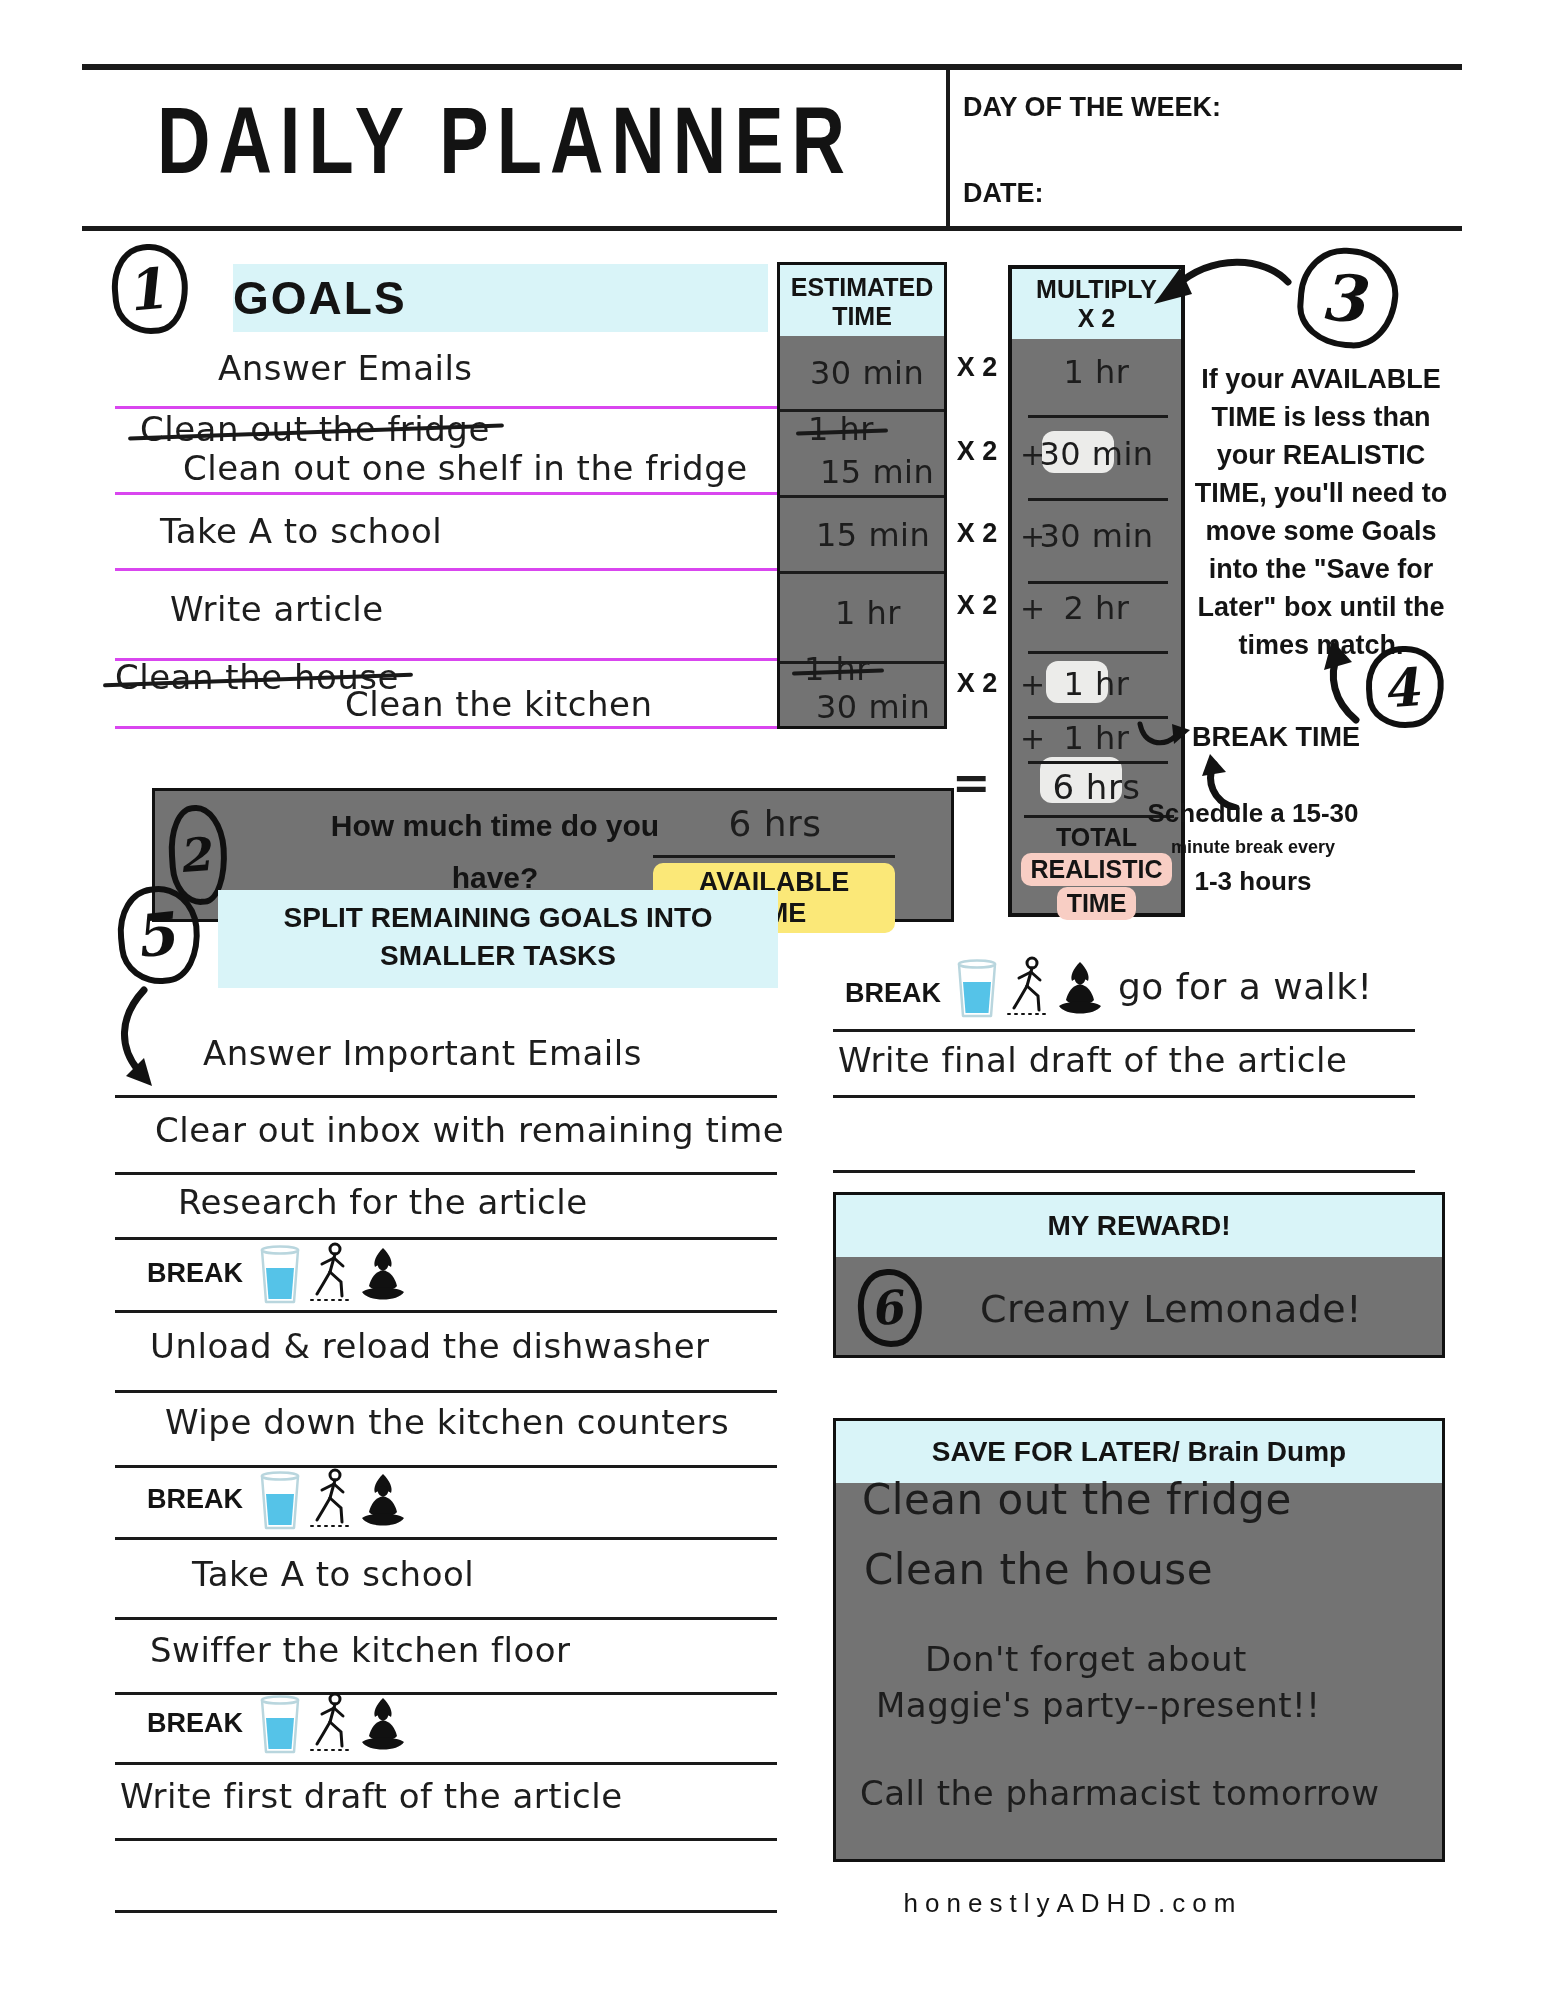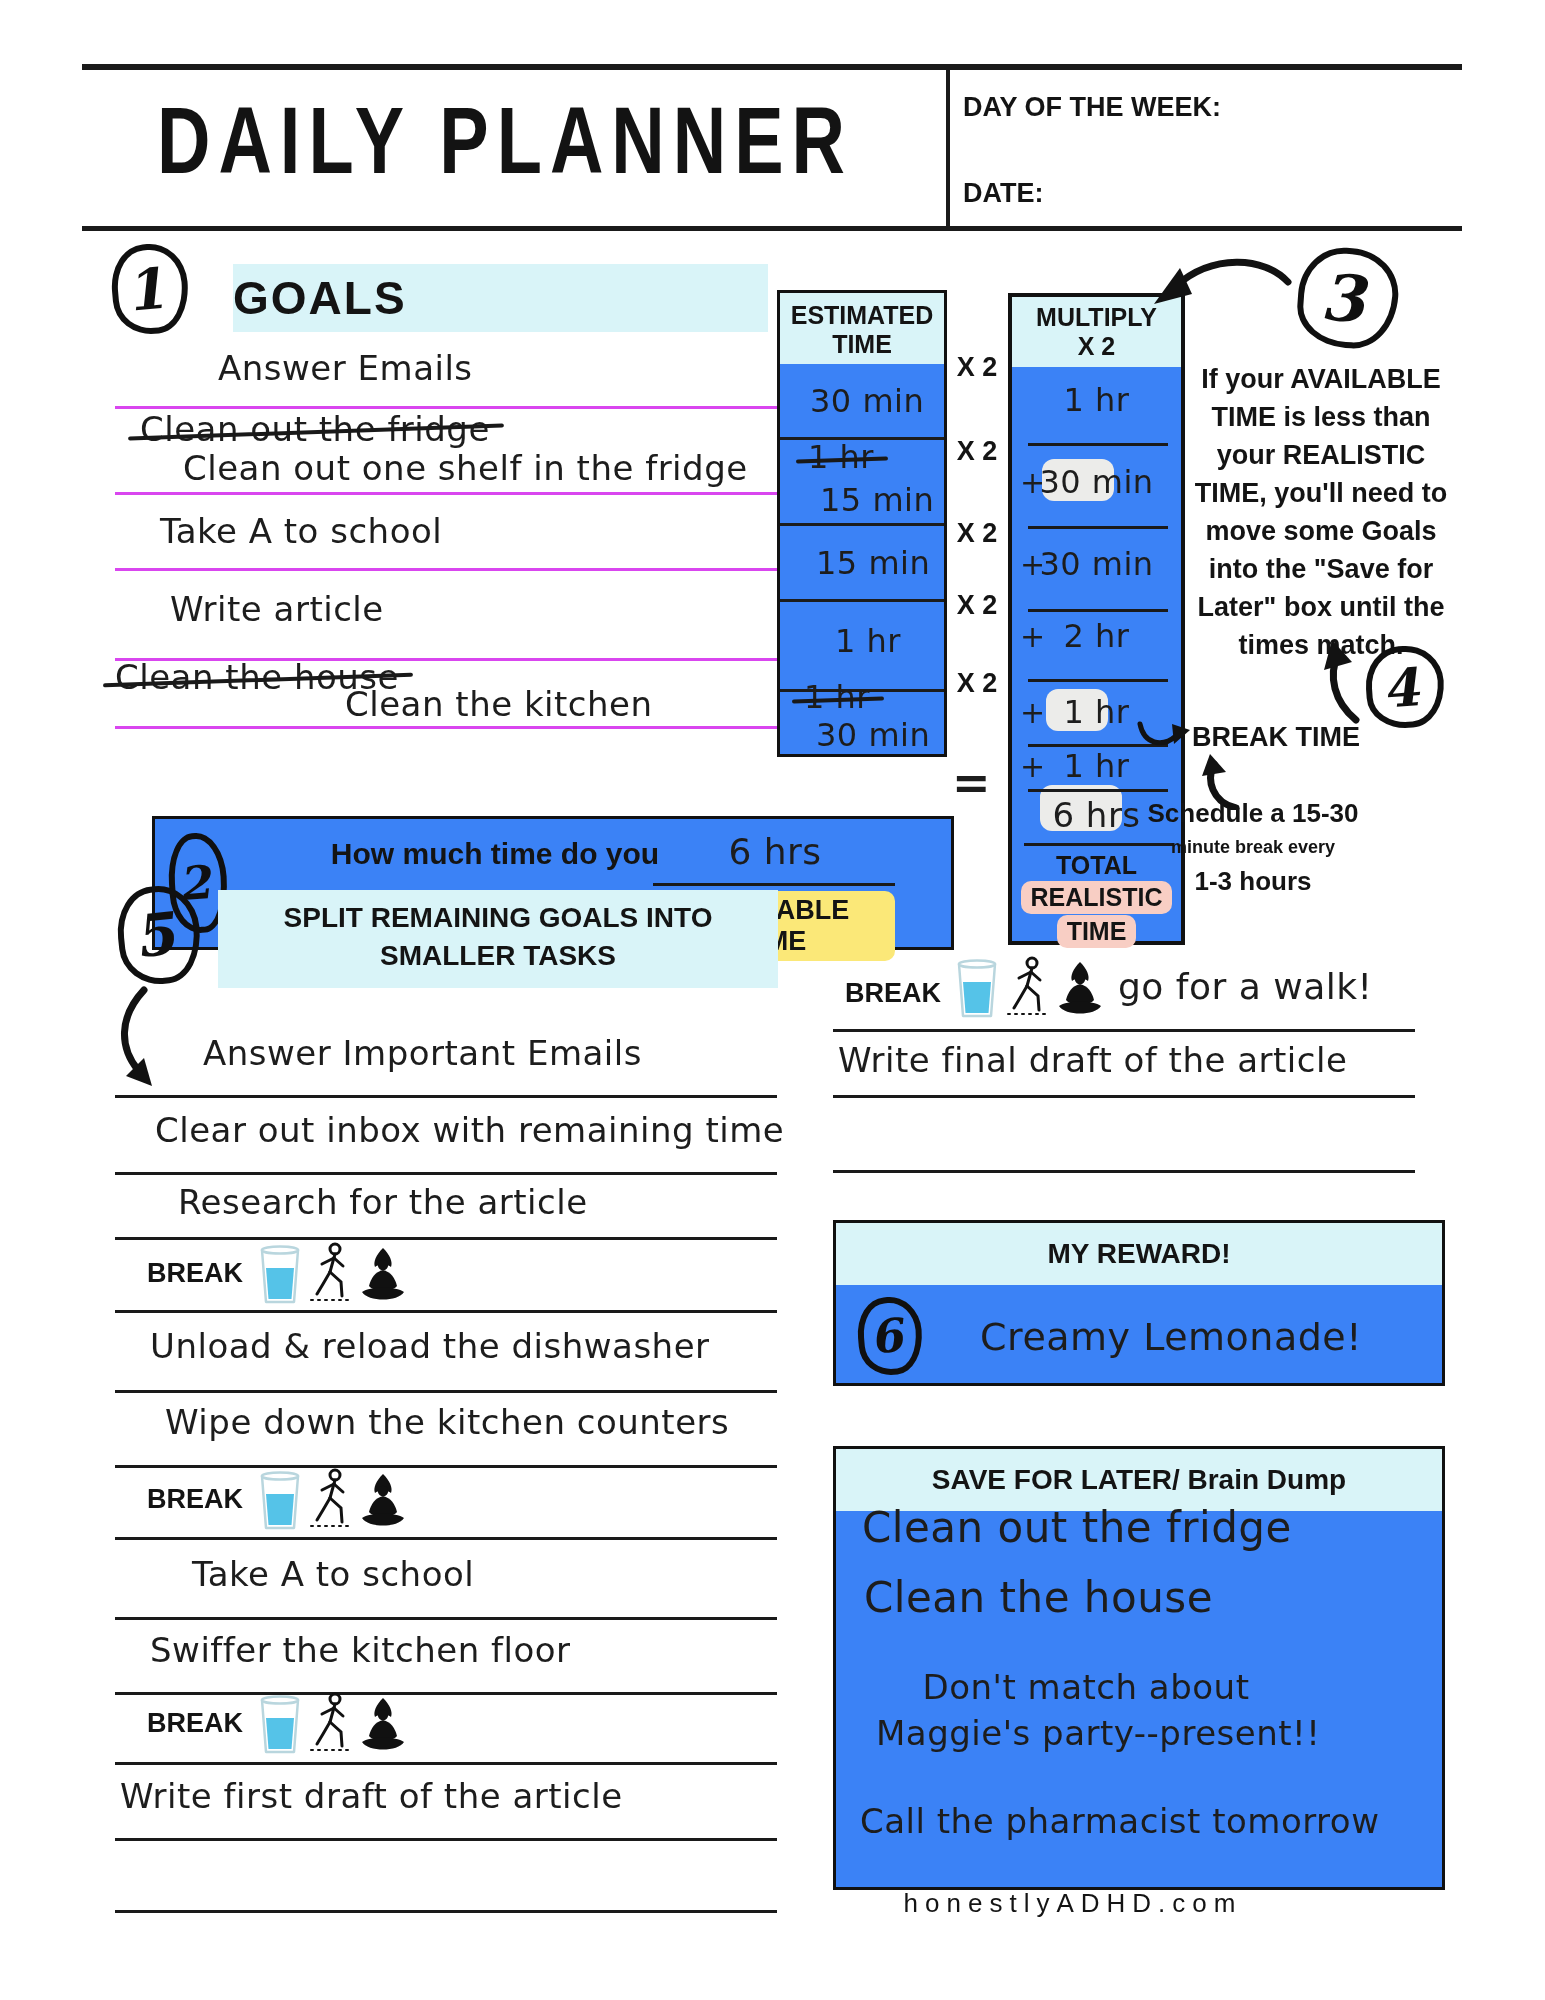--- a/index.html
+++ b/index.html
@@ -9,21 +9,21 @@
   .print{font-family:"Liberation Sans",sans-serif;font-weight:600;color:#141414;}
   .hw{font-family:"DejaVu Sans",sans-serif;font-weight:400;color:#1d1d1d;letter-spacing:.5px;white-space:nowrap;}
   .rule{position:absolute;background:#1a1a1a;height:3px;}
   .cyan{background:#d9f4f8;}
   .cnum{position:absolute;border:6px solid #101010;border-radius:48% 52% 46% 54%/52% 48% 58% 42%;
         display:flex;align-items:center;justify-content:center;
         font-family:"DejaVu Serif",serif;font-style:italic;font-weight:bold;color:#101010;box-sizing:border-box;}
   .crossed{position:relative;display:inline-block;}
   .crossed::after{content:"";position:absolute;left:-12px;right:-14px;top:52%;height:4px;background:#191919;
                   transform:rotate(-2deg);border-radius:2px;}
-  .box{position:absolute;border:3px solid #111;box-sizing:border-box;background:#3b82f6;margin-top:28px;}
+  .box{position:absolute;border:3px solid #111;box-sizing:border-box;background:#737373;}
   .goal-row{position:absolute;left:115px;width:662px;border-bottom:3px solid #d946ef;box-sizing:border-box;}
   .est-cell{position:absolute;left:0;width:100%;box-sizing:border-box;}
   .smudge{position:absolute;background:#ececea;border-radius:12px;}
   .pill-pink{display:inline-block;background:#f8cec4;border-radius:10px;padding:2px 10px;}
   .pill-yellow{display:inline-block;background:#fbe878;border-radius:10px;padding:4px 14px;}
   svg{display:block;}
   .arrow path{fill:none;stroke:#121212;stroke-width:7;stroke-linecap:round;}
   .arrow polygon{fill:#121212;}
 </style>
 </head>
@@ -307,20 +307,20 @@
     <div class="cnum" style="left:22px;top:74px;width:64px;height:78px;font-size:46px;transform:rotate(-5deg)">6</div>
     <div class="abs hw" style="left:120px;top:92px;width:430px;text-align:center;font-size:38px">Creamy Lemonade!</div>
   </div>
 
   <div class="box" style="left:833px;top:1418px;width:612px;height:444px">
     <div class="cyan abs" style="left:0;top:0;width:100%;height:62px;display:flex;align-items:center;justify-content:center">
       <span class="print" style="font-size:28px">SAVE FOR LATER/ Brain Dump</span>
     </div>
     <div class="abs hw" style="left:26px;top:54px;font-size:42px">Clean out the fridge</div>
     <div class="abs hw" style="left:28px;top:124px;font-size:42px">Clean the house</div>
-    <div class="abs hw" style="left:60px;top:218px;width:380px;text-align:center;font-size:34px">Don't match about</div>
+    <div class="abs hw" style="left:60px;top:218px;width:380px;text-align:center;font-size:34px">Don't forget about</div>
     <div class="abs hw" style="left:40px;top:264px;font-size:34px">Maggie's party--present!!</div>
     <div class="abs hw" style="left:24px;top:352px;font-size:34px">Call the pharmacist tomorrow</div>
   </div>
 
   <div class="abs print" style="left:853px;top:1888px;width:440px;text-align:center;font-size:26px;font-weight:500;letter-spacing:7px">honestlyADHD.com</div>
 
 </div>
 
 </body></html>

